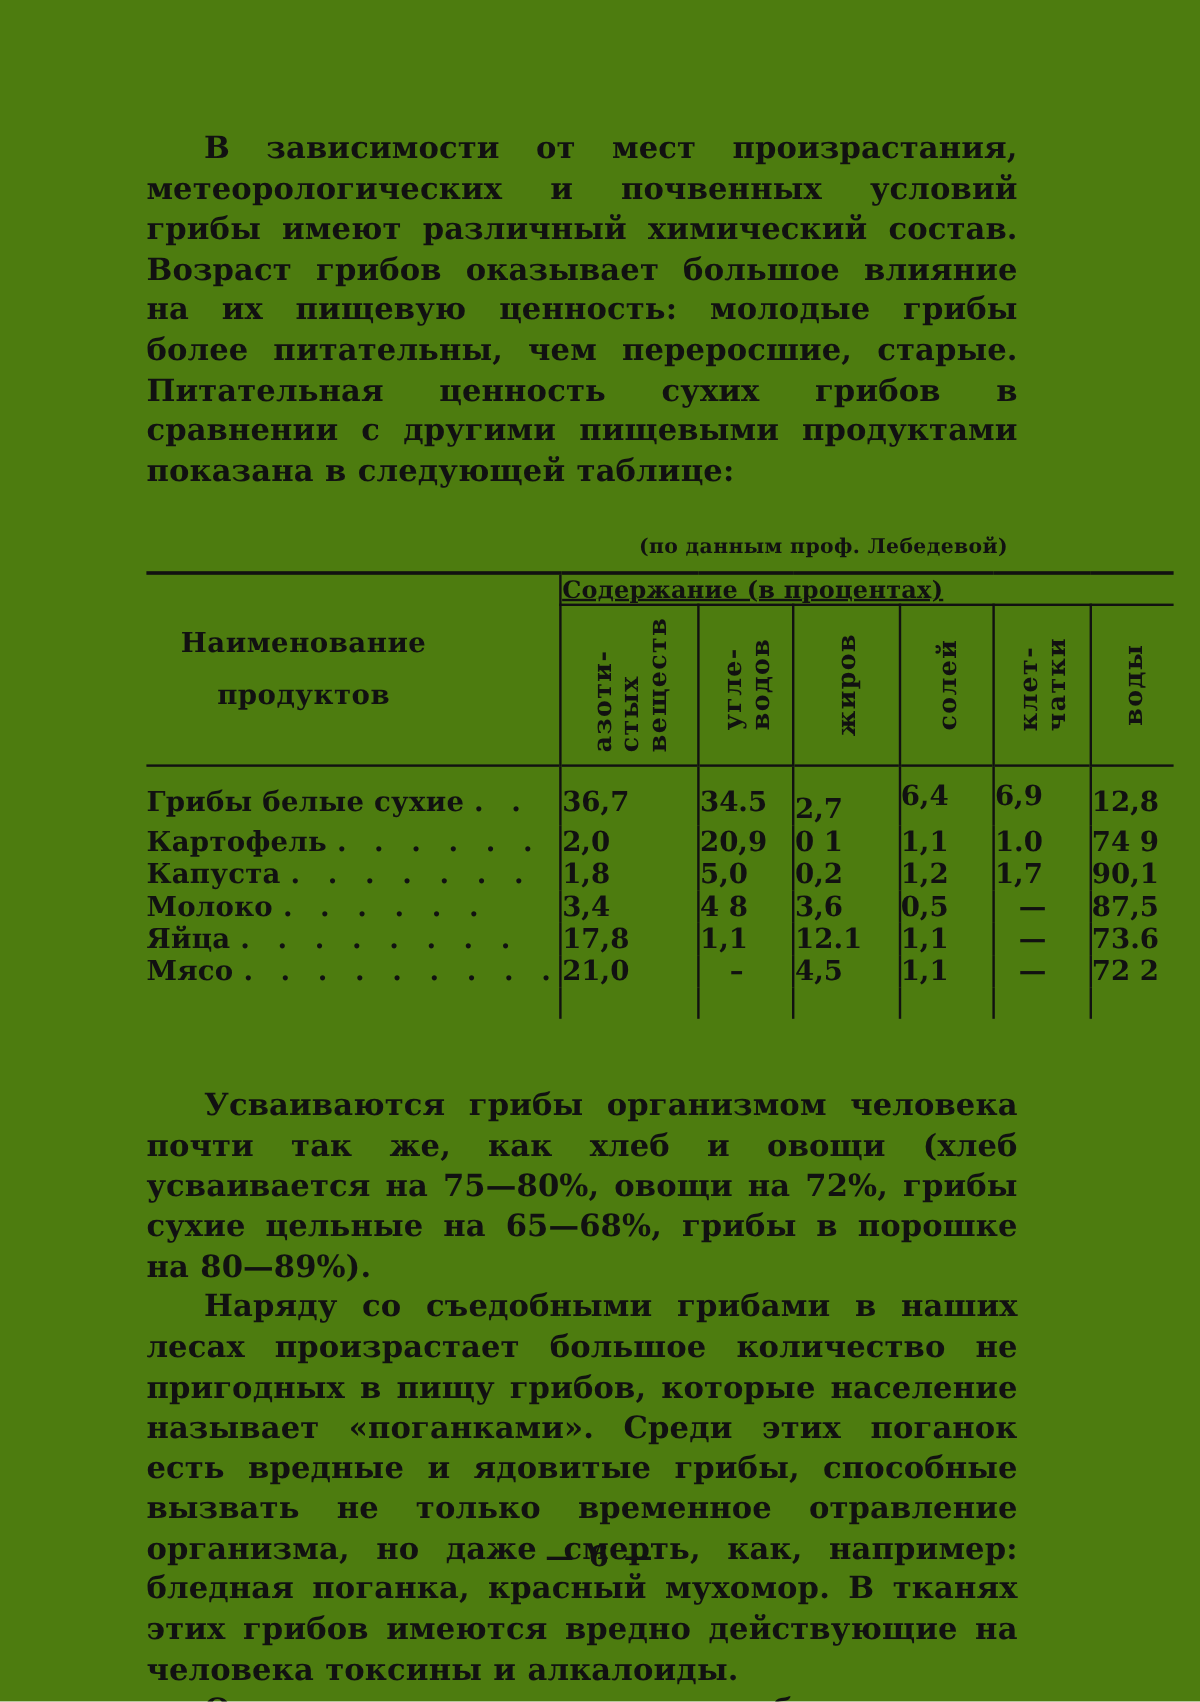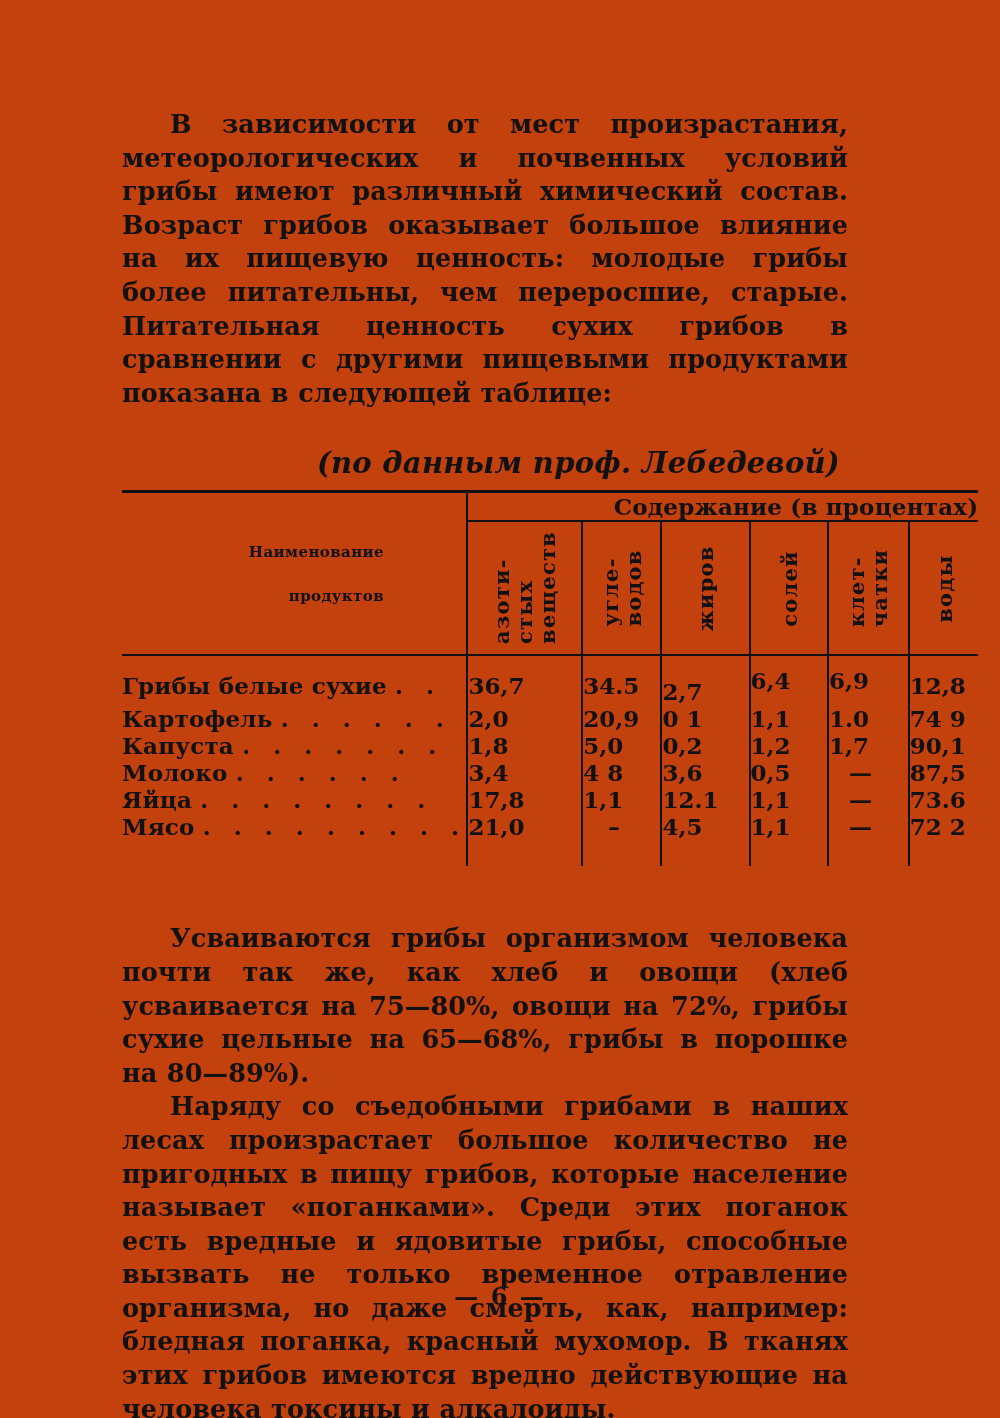--- a/index.html
+++ b/index.html
@@ -15,21 +15,21 @@
     color: #111111;
     overflow: hidden;
   }
 
   
   #page {
     position: absolute;
     left: 0; top: 0;
     width: 1000px;
     height: 1418px;
-    background: #c2410c;
+    background: #4d7c0f;
   }
   #content {
     position: absolute;
     left: 122px;
     top: 108px;
     width: 726px;
   }
 
   
   .para {
@@ -46,28 +46,27 @@
   .para.indent {
     text-indent: 48px;
   }
   .para + .para {
     margin-top: 0;
   }
   .gap-after-p1 { margin-bottom: 14px; }
 
   
   #caption {
-    font-size: 29px;
+    font-size: 17px;
     font-weight: 700;
     text-align: right;
     padding-right: 8px;
     margin-top: 36px;
     margin-bottom: 10px;
     letter-spacing: 0.3px;
-    font-style: italic;
   }
 
   
   #table-wrap {
     position: relative;
     width: 726px;
     margin-top: 4px;
   }
   table.t {
     border-collapse: collapse;
@@ -86,31 +85,32 @@
   }
   .rule-mid {
     border-top: 2.6px solid #111;
   }
   .vline {
     border-left: 2.4px solid #111;
   }
 
   
   .span-head {
-    text-align: right;
-    font-size: 23px;
+    text-align: left;
+    font-size: 20px;
     padding: 5px 0 4px 0;
     letter-spacing: 0.2px;
     border-bottom: 2.4px solid #111;
+    text-decoration: underline;
   }
 
   
   .stub-head {
-    text-align: right;
-    font-size: 15px;
+    text-align: center;
+    font-size: 23px;
     line-height: 44px;
     letter-spacing: 0.4px;
     width: 262px;
   }
 
   
   .rot-cell {
     height: 132px;
     text-align: center;
     vertical-align: bottom;

